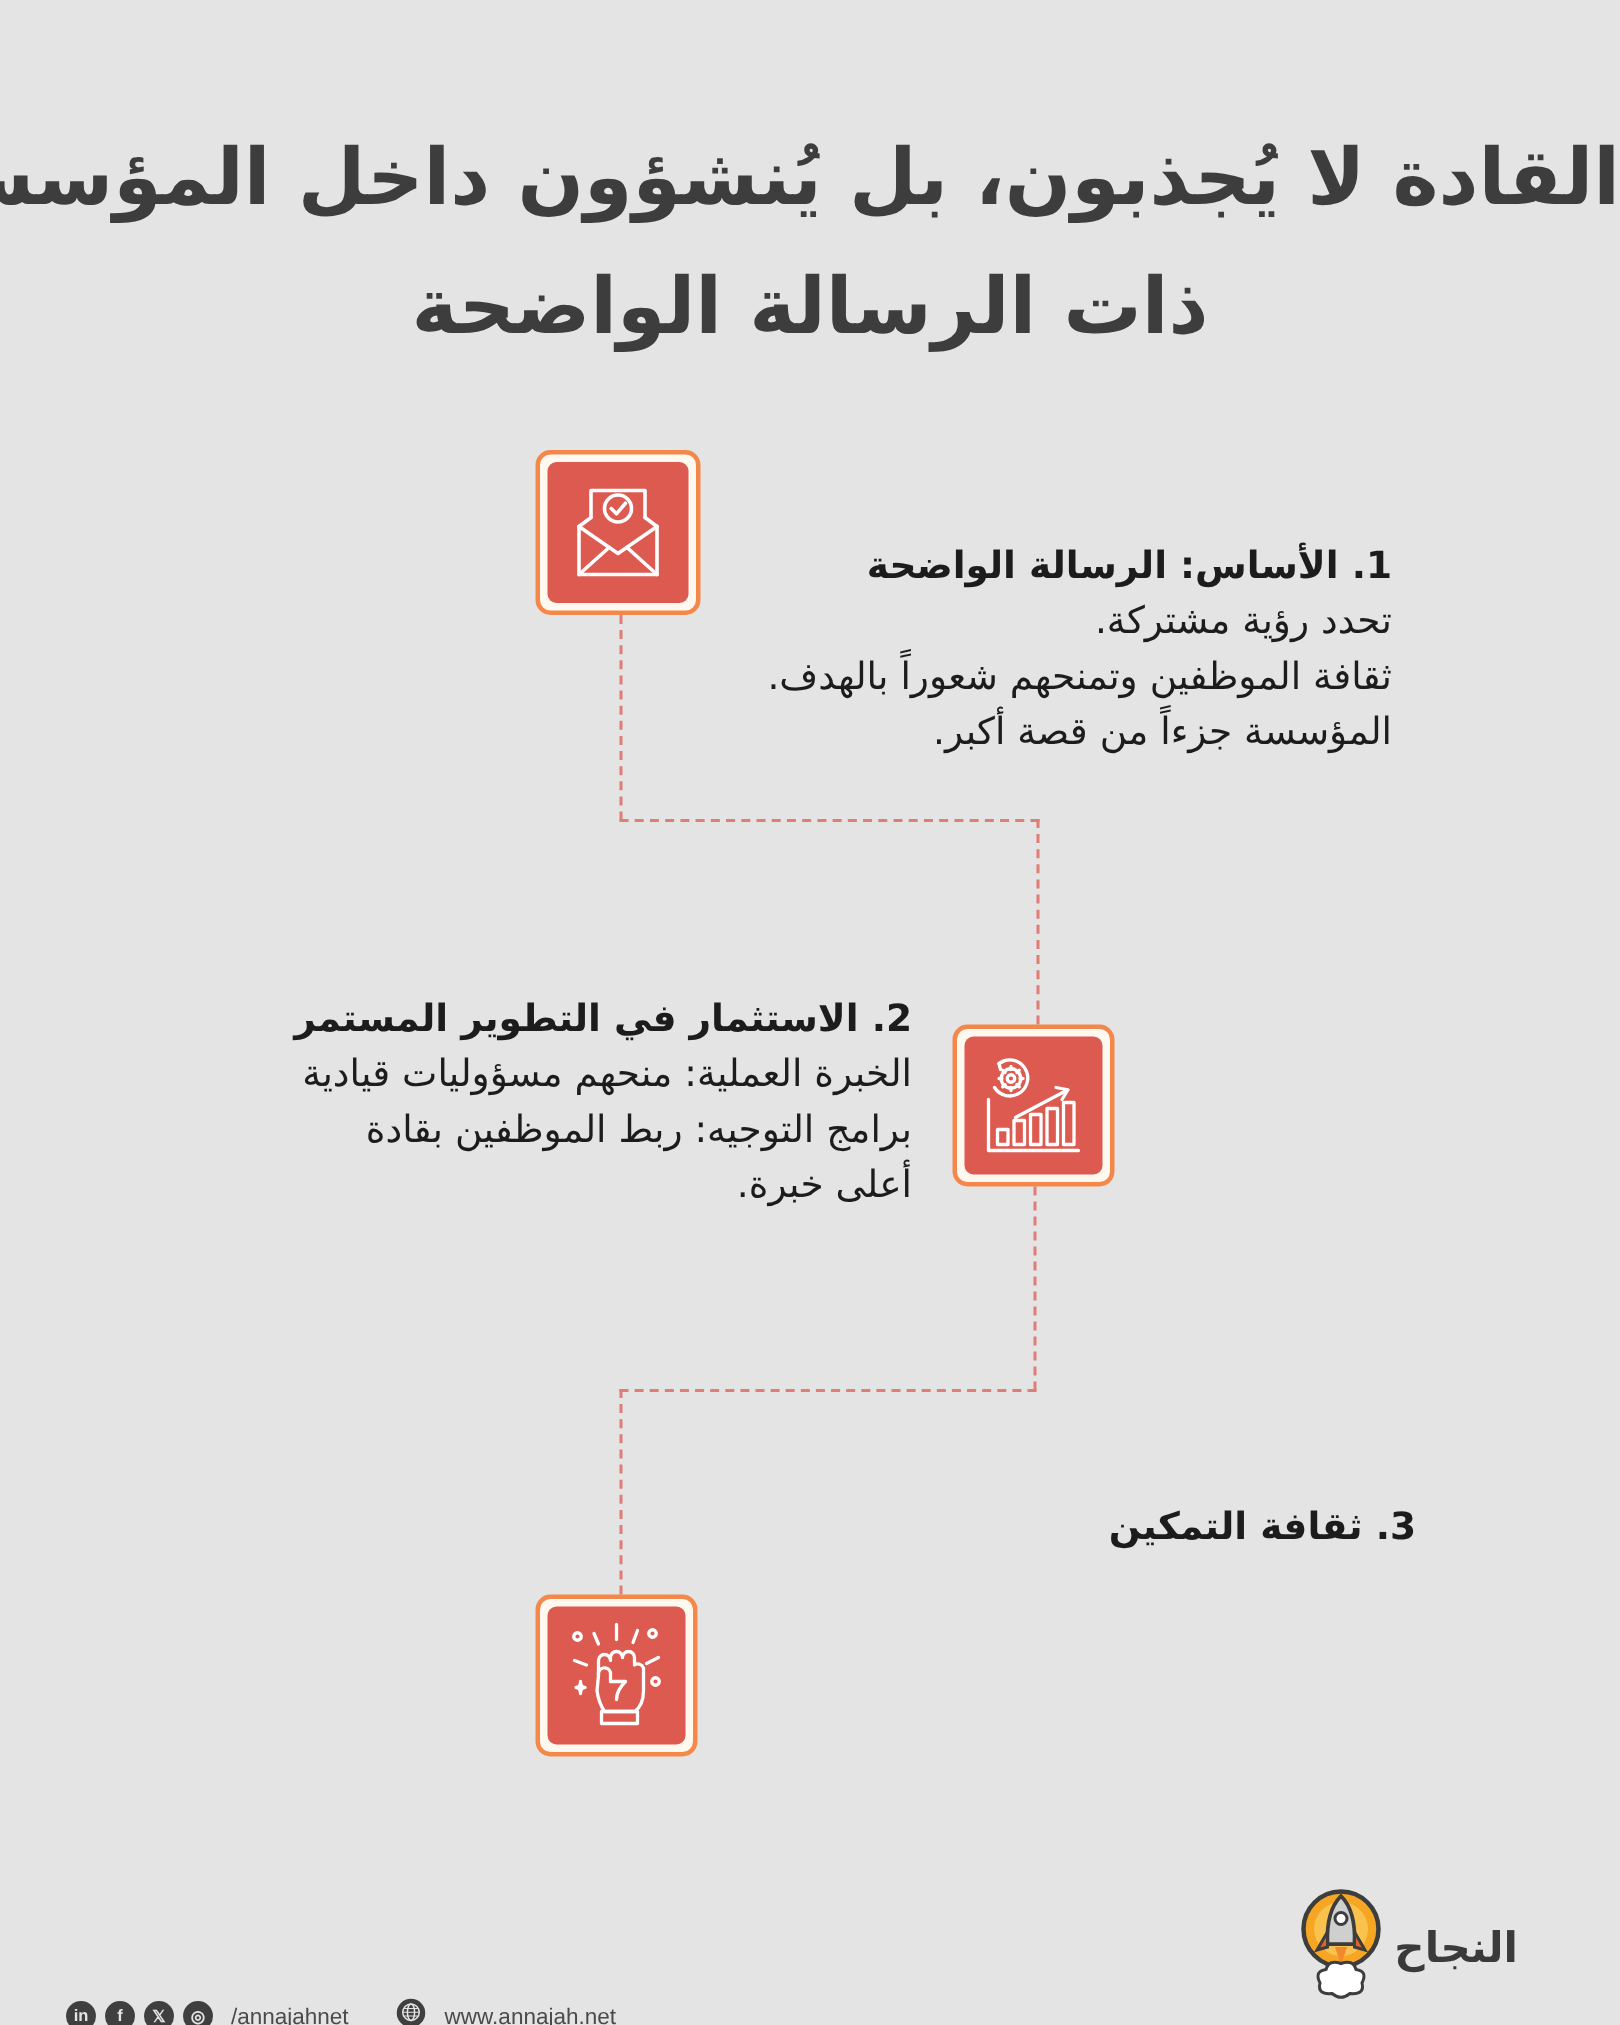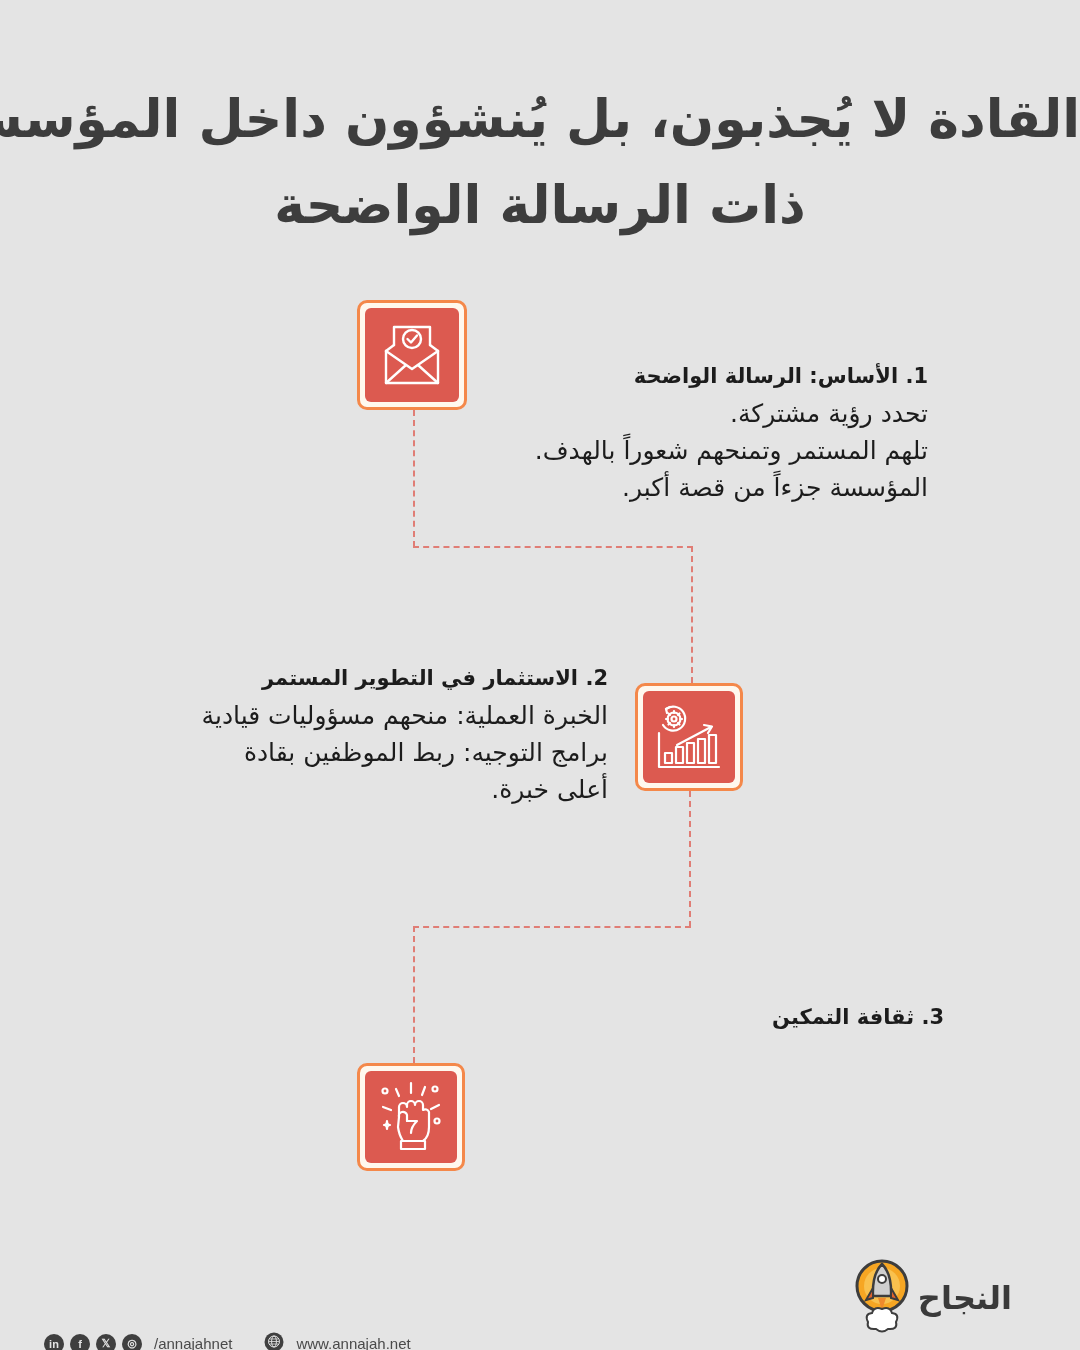--- a/index.html
+++ b/index.html
@@ -36,21 +36,21 @@
     background: #dc5a50;
     border-radius: 6px;
     display: flex; align-items: center; justify-content: center;
   }
   .icon-box svg { width: 80px; height: 80px; }
 
   .section {
     position: absolute; direction: rtl; text-align: right;
     font-size: 25px; line-height: 37px; color: #1c1c1c;
   }
-  .section .heading { font-weight: bold; font-size: 21px; text-align: right; }
+  .section .heading { font-weight: bold; font-size: 25px; text-align: right; }
   .section .line { white-space: normal; }
 
   .footer {
     position: absolute; left: 44px; top: 1332px;
     display: flex; align-items: center; gap: 6px;
     font-family: "Liberation Sans", sans-serif;
     font-size: 15px; color: #4a4a4a;
   }
   .social {
     width: 20px; height: 20px; border-radius: 50%;
@@ -60,21 +60,21 @@
     font-family: "Liberation Sans", sans-serif;
   }
   .handle { margin-left: 6px; }
   .globe { margin-left: 26px; margin-right: 6px; }
 
   .brand {
     position: absolute; right: 68px; top: 1258px;
     display: flex; align-items: center; gap: 8px; direction: rtl;
   }
   .brand-name {
-    font-weight: bold; font-size: 32px; color: #3a3a3a;
+    font-weight: bold; font-size: 28px; color: #3a3a3a;
     font-family: "DejaVu Sans", sans-serif;
   }
 </style>
 </head>
 <body>
 
 <div class="title">
   <div>القادة لا يُجذبون، بل يُنشؤون داخل المؤسسة</div>
   <div>ذات الرسالة الواضحة</div>
 </div>
@@ -96,21 +96,21 @@
       <path d="M14 36 V68 H66 V36"></path>
       <path d="M14 36 L40 54 L66 36"></path>
       <path d="M14 68 L34 50 M66 68 L46 50"></path>
     </svg>
   </div>
 </div>
 
 <div class="section" style="right:152px; top:358px; width:480px;">
   <div class="heading">1. الأساس: الرسالة الواضحة</div>
   <div class="line">تحدد رؤية مشتركة.</div>
-  <div class="line">تلهم المستمر وتمنحهم شعوراً بالهدف.</div>
+  <div class="line">ثقافة الموظفين وتمنحهم شعوراً بالهدف.</div>
   <div class="line">المؤسسة جزءاً من قصة أكبر.</div>
 </div>
 
 <div class="icon-box" style="left:635px; top:683px; width:108px; height:108px;">
   <div class="inner">
     <svg viewBox="0 0 80 80" fill="none" stroke="#fff" stroke-width="2.2" stroke-linejoin="round" stroke-linecap="round">
       <path d="M17 12 A12 12 0 1 1 14 28"></path>
       <path d="M17 12 l4 -2 M17 12 l1 4"></path>
       <circle cx="25" cy="22" r="6.5"></circle>
       <circle cx="25" cy="22" r="2.5"></circle>

